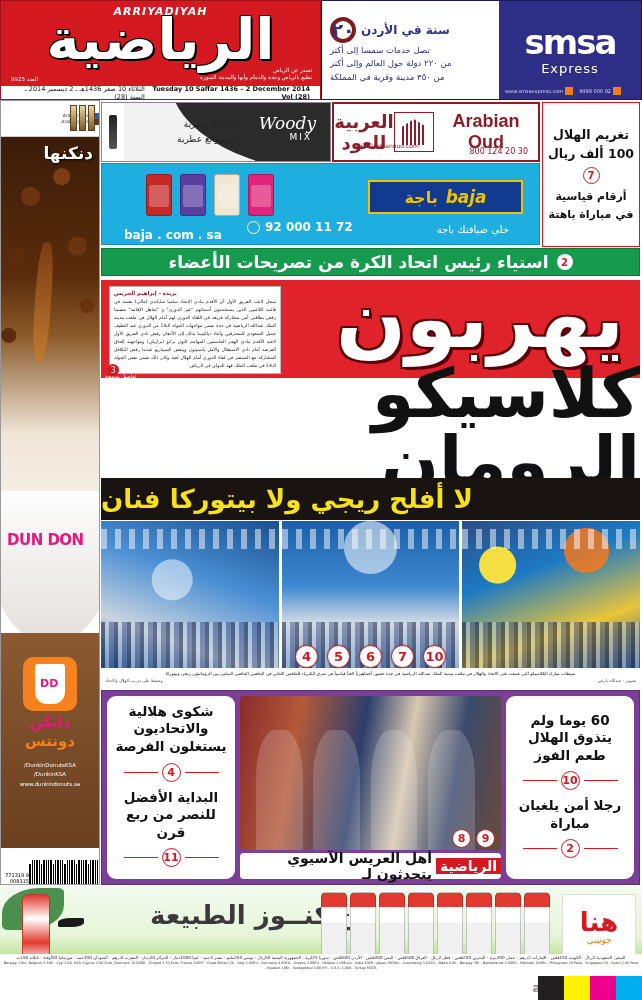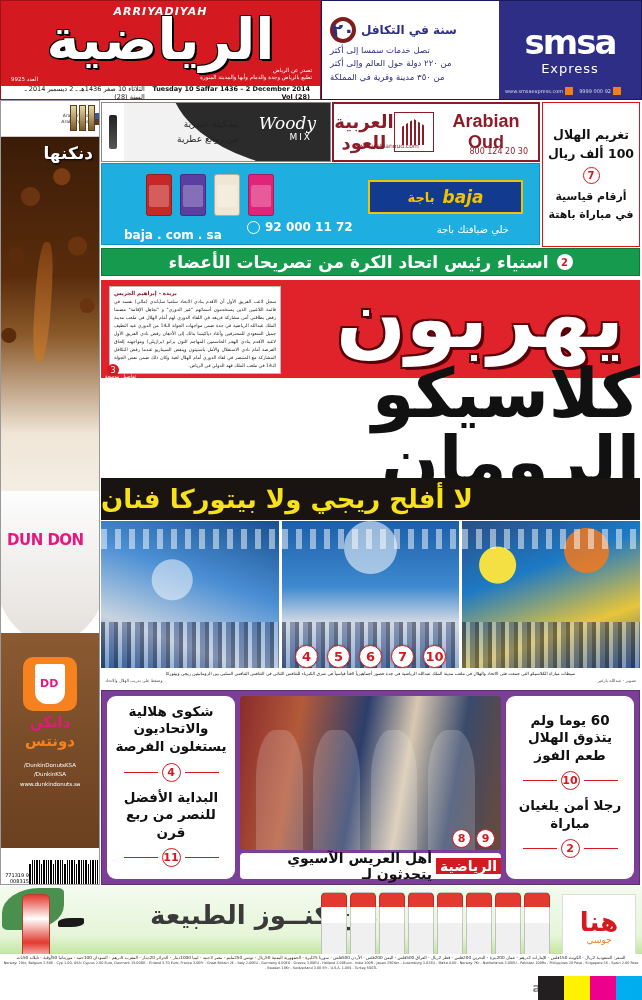--- a/index.html
+++ b/index.html
@@ -113,21 +113,21 @@
 
   .baja { position:absolute; left:101px; top:163px; width:439px; height:82px; background:#1eaee0; border:1px solid #1490bd; overflow:hidden;}
   .baja-cans { position:absolute; left:44px; top:10px; display:flex; gap:8px;}
   .can { width:26px; height:42px; border-radius:3px; position:relative; border:1px solid rgba(0,0,0,.25);}
   .can:before{ content:""; position:absolute; left:2px; right:2px; top:10px; height:22px; background:rgba(255,255,255,.25); border-radius:2px;}
   .baja-url { position:absolute; left:22px; bottom:2px; color:#fff; font-size:12px; font-weight:bold; direction:ltr;}
   .baja-tel { position:absolute; left:145px; bottom:10px; color:#fff; font-size:12px; font-weight:bold; direction:ltr; display:flex; gap:5px; align-items:center;}
   .baja-tel .ph { width:13px;height:13px;border:1.5px solid #fff;border-radius:50%; display:inline-block;}
   .baja-logo { position:absolute; right:16px; top:16px; width:155px; height:34px; background:#123a8f; border:2px solid #f2c200; display:flex; align-items:center; justify-content:center; gap:8px;}
   .baja-logo .lat { color:#f2c200; font-size:17px; font-weight:bold; direction:ltr; font-style:italic;}
-  .baja-logo .ar  { color:#f2c200; font-size:13px; font-weight:bold;}
+  .baja-logo .ar  { color:#f2c200; font-size:16px; font-weight:bold;}
   .baja-slog { position:absolute; right:30px; bottom:9px; color:#fff; font-size:10px;}
 
   
   .greenbar { position:absolute; left:101px; top:248px; width:539px; height:28px; background:#169b4e;
               display:flex; align-items:center; justify-content:center; gap:8px; border:1px solid #0d7a3c;}
   .greenbar .t { color:#fff; font-size:17px; font-weight:bold; letter-spacing:0.5px;}
   .greenbar .b { width:16px;height:16px;border-radius:50%;background:#fff;color:#d51920;font-size:10px;font-weight:bold;
                  display:flex;align-items:center;justify-content:center;}
 
   
@@ -234,21 +234,21 @@
               <span class="tx">92 000 9999</span>
             </span>
           <span class="smsa-chip">
               <i class="ic"></i>
               <span class="tx">www.smsaexpress.com</span>
             </span>
         </div>
       </div>
       <div class="smsa-right">
         <div class="smsa-years">
-          <span class="ytxt">سنة في التكافل</span>
+          <span class="ytxt">سنة في الأردن</span>
           <span class="wreath">٢٠</span>
         </div>
         <div class="smsa-body">تصل خدمات سمسا إلى أكثر</div>
         <div class="smsa-body">من ٢٢٠ دولة حول العالم وإلى أكثر</div>
         <div class="smsa-body">من ٣٥٠ مدينة وقرية في المملكة</div>
       </div>
     </div>
 
     <div class="masthead">
       <div class="mast-en">ARRIYADIYAH</div>

